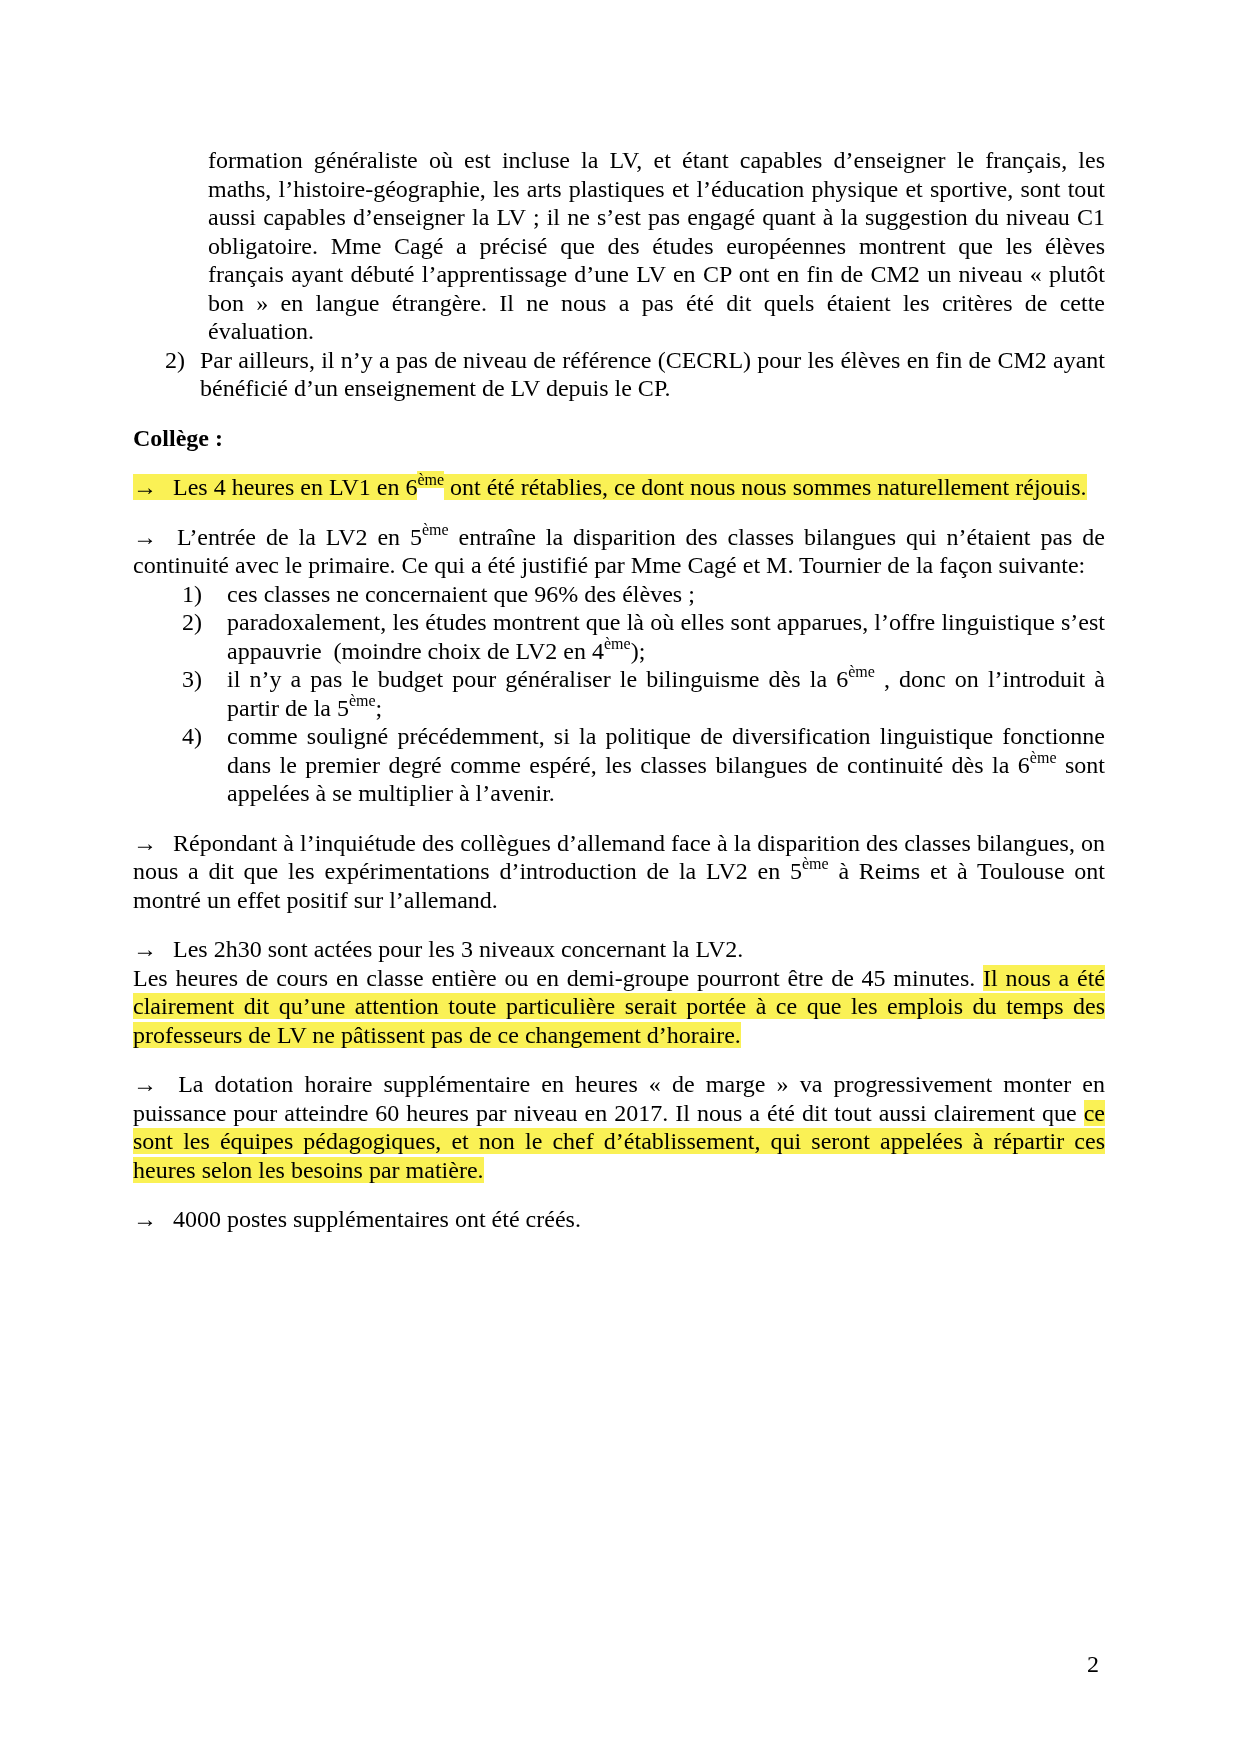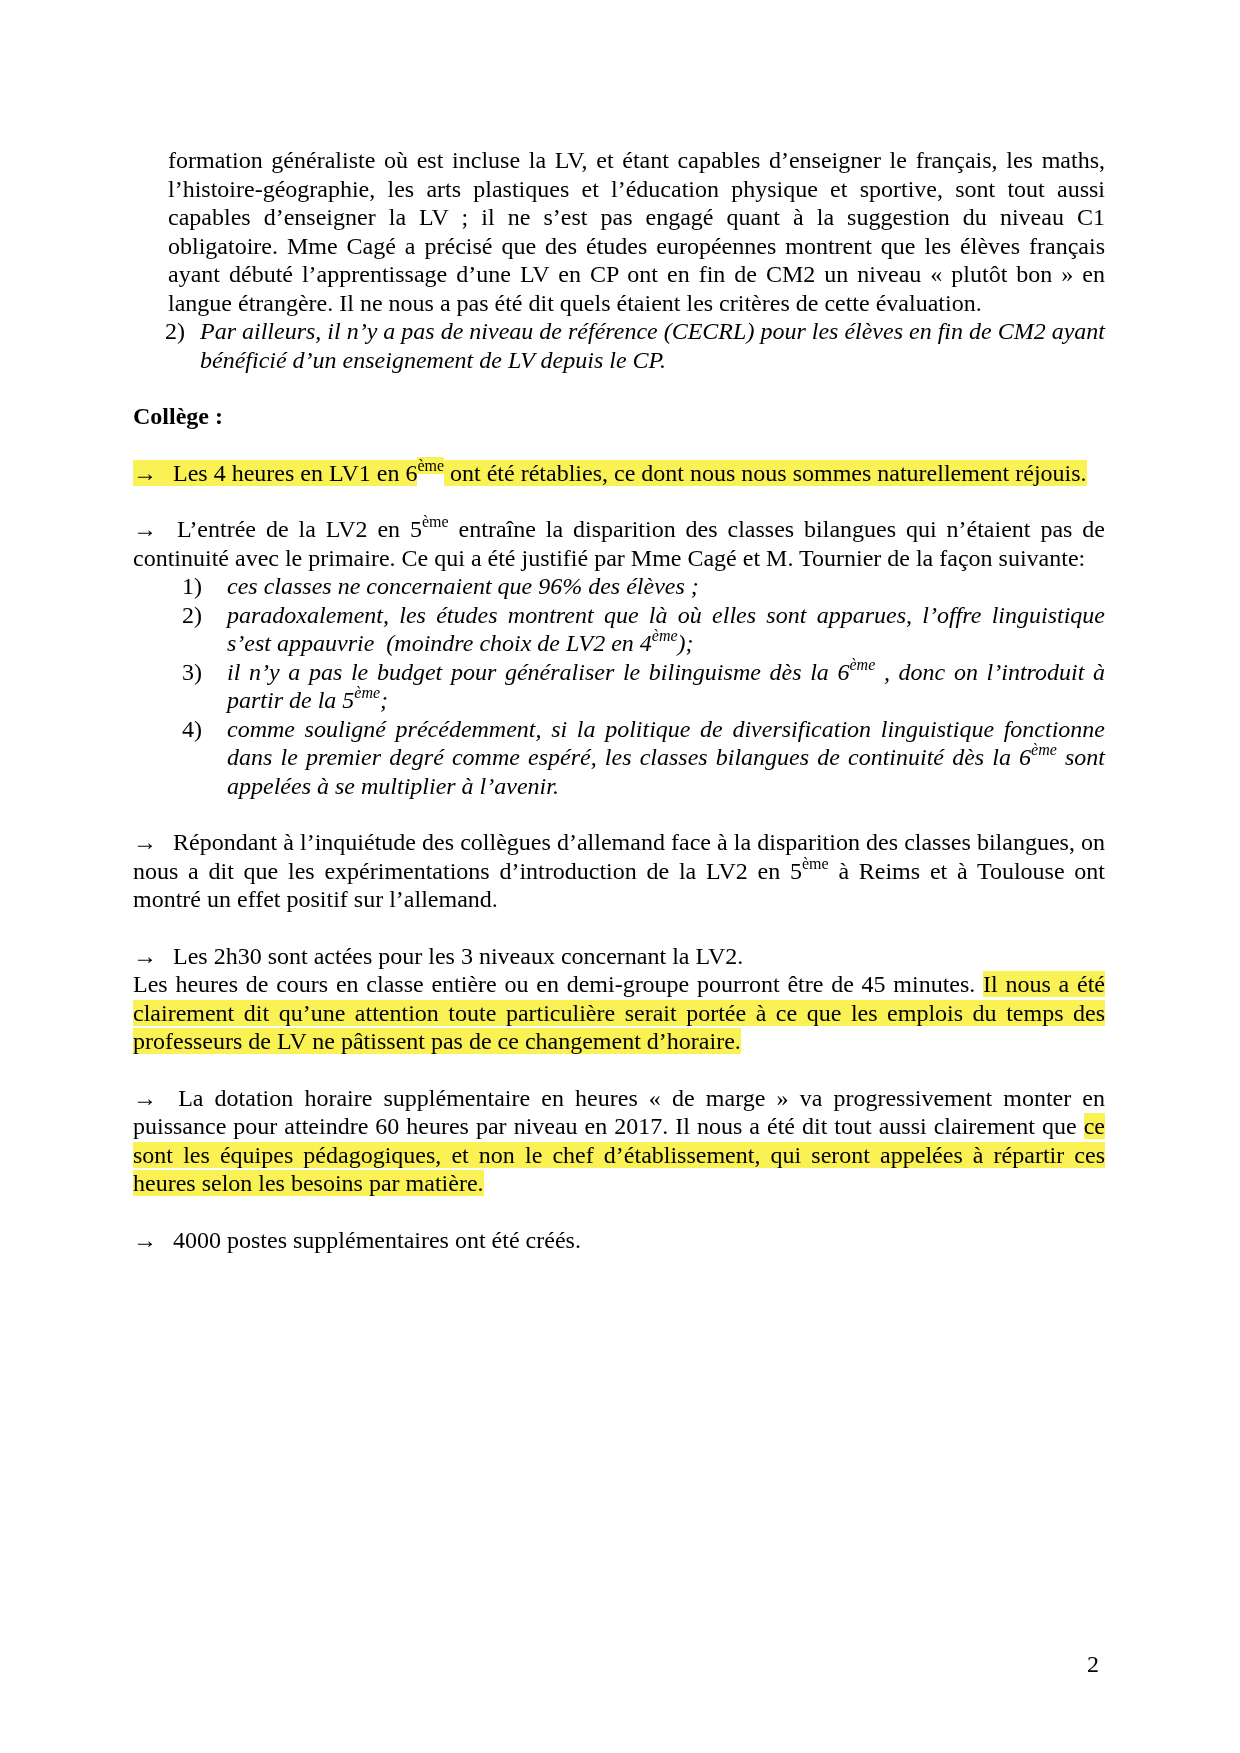--- a/index.html
+++ b/index.html
@@ -14,29 +14,29 @@
     line-height: 28.5px;
     color: #000;
   }
   .doc {
     position: absolute;
     left: 133px;
     top: 146px;
     width: 972px;
   }
   .block { text-align: justify; }
-  .gap { margin-top: 28px; }
-  .indent1 { margin-left: 35px; }
+  .gap { margin-top: 21px; }
+  .indent1 { margin-left: 75px; }
   .li { display: flex; }
   .li .marker { flex: none; }
   .li1 { margin-left: 32px; }
   .li1 .marker { width: 35px; }
   .li2 { margin-left: 49px; }
   .li2 .marker { width: 45px; }
-  .li .li-body { flex: 1; text-align: justify; font-style: italic; }
+  .li .li-body { flex: 1; text-align: justify; }
   .bold { font-weight: bold; }
   .hl { background-color: var(--hl, #faf155); }
   .arrow { padding-right: 10px; }
   sup {
     font-size: 16px;
     line-height: 0;
     vertical-align: baseline;
     position: relative;
     top: -10px;
   }

